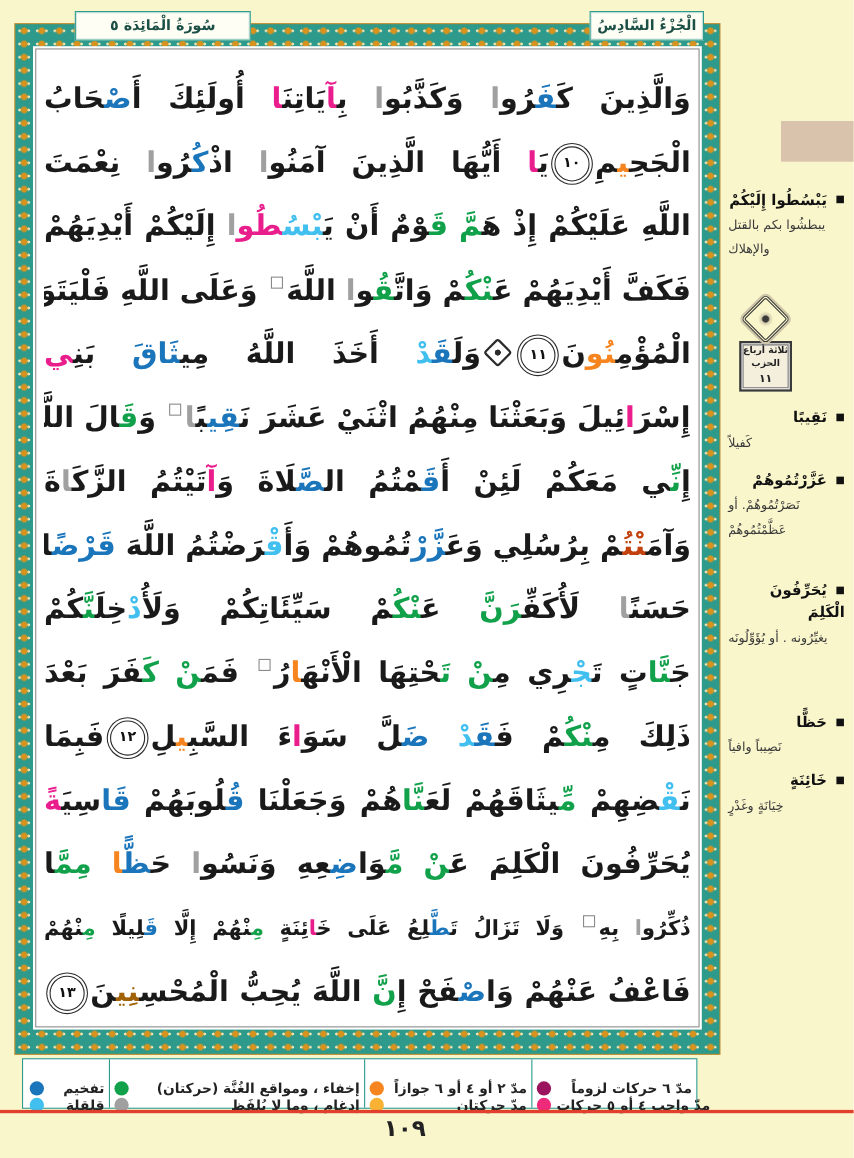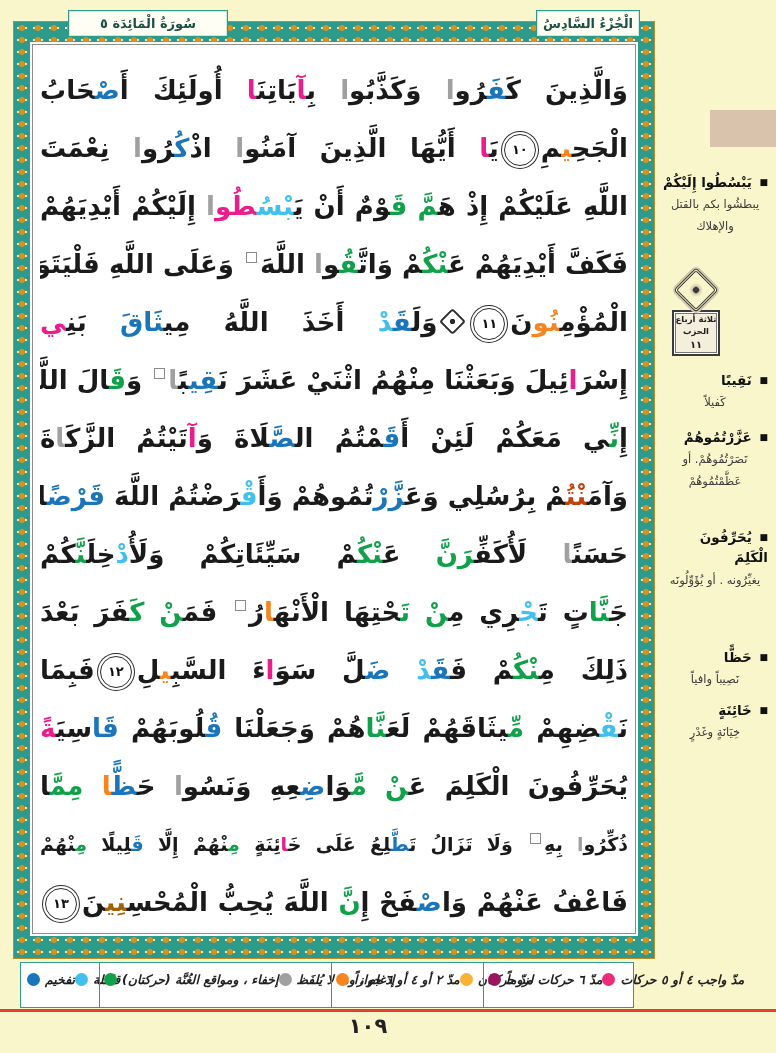--- a/index.html
+++ b/index.html
@@ -72,21 +72,21 @@
   .tab{
     position:absolute;left:52px;top:88px;width:66px;height:37px;
     background:#D9C3AD;
   }
   .note{position:absolute;right:4px;width:106px;direction:rtl;}
   .note .head{
     font-size:13.5px;font-weight:bold;color:#111;text-align:right;line-height:1.5;
   }
   .note .head .bullet{font-size:9px;vertical-align:2px;margin-left:3px;color:#111;}
   .note .def{
-    font-size:11.5px;color:#3a3a3a;text-align:center;line-height:1.9;margin-top:2px;
+    font-size:11.5px;color:#3a3a3a;text-align:left;line-height:1.9;margin-top:2px;
   }
   .n0{top:150px;}
   .n1{top:348px;}
   .n2{top:405px;}
   .n3{top:505px;}
   .n4{top:625px;}
   .n5{top:678px;}
   .hizbmark{position:absolute;top:252px;right:52px;width:48px;text-align:center;}
   .hizbmark .knot{
     width:26px;height:26px;margin:0 auto 2px auto;
@@ -102,23 +102,22 @@
   .hizbmark .box div{font-size:8.5px;font-weight:bold;color:#222;line-height:1.4;}
   .hizbmark .box .num{font-size:10px;}
   
   .legend{
     position:absolute;left:20px;top:962px;width:614px;height:46px;
     background:#fff;border:1.5px solid #2D9A8C;box-sizing:border-box;
     display:flex;flex-direction:row-reverse;direction:ltr;
   }
   .lcol{
     border-left:1px solid #2D9A8C;box-sizing:border-box;
-    display:flex;flex-direction:row;justify-content:space-evenly;
-    padding:6px 4px;
-    font-style:italic;
+    display:flex;flex-direction:column;justify-content:space-evenly;
+    padding:19px 4px;
   }
   .lcol:last-child{border-left:none;}
   .lcol.c0{width:150px;}
   .lcol.c1{width:152px;}
   .lcol.c2{width:232px;}
   .lcol.c3{width:76px;}
   .litem{display:flex;align-items:center;direction:ltr;height:20px;}
   .litem .dot{
     width:13px;height:13px;border-radius:50%;flex:0 0 13px;margin-right:5px;
   }

